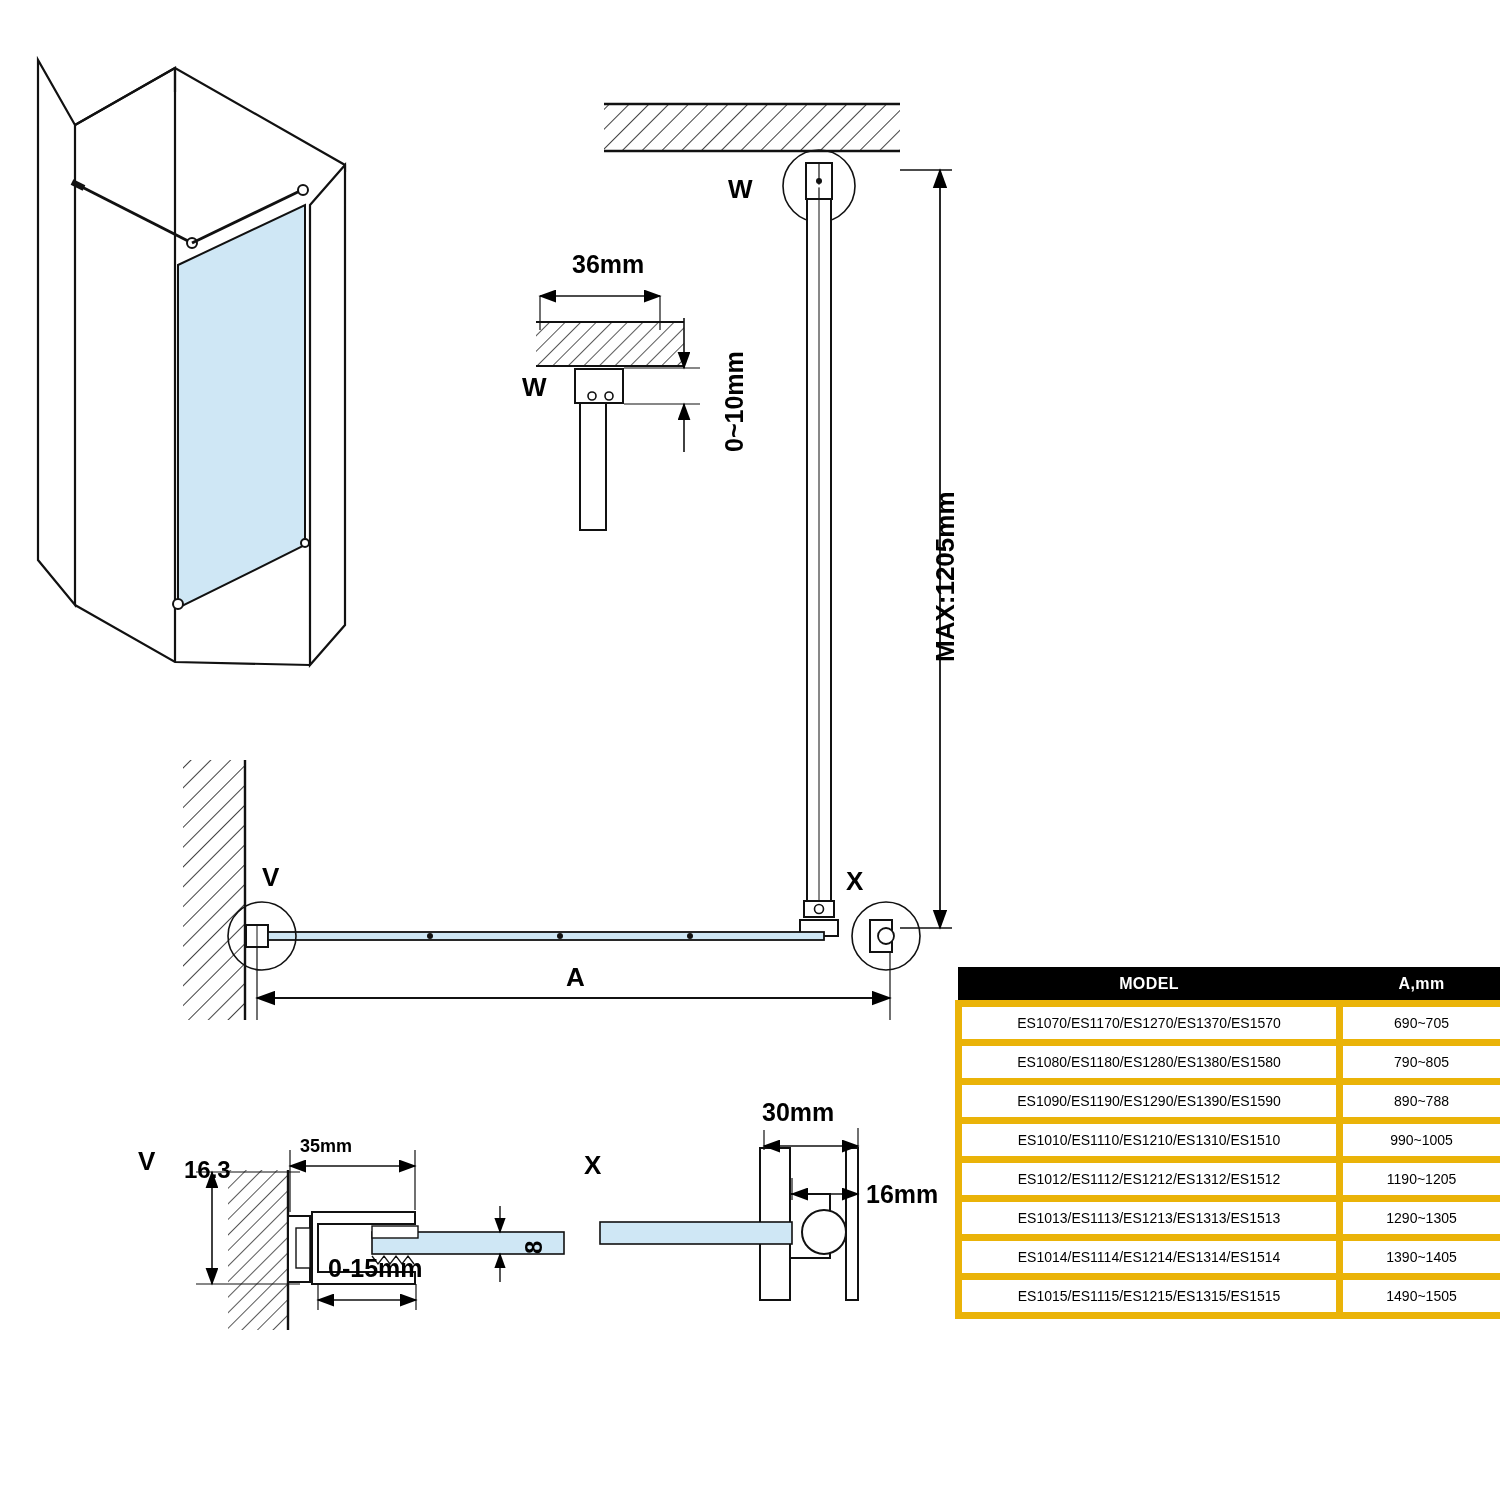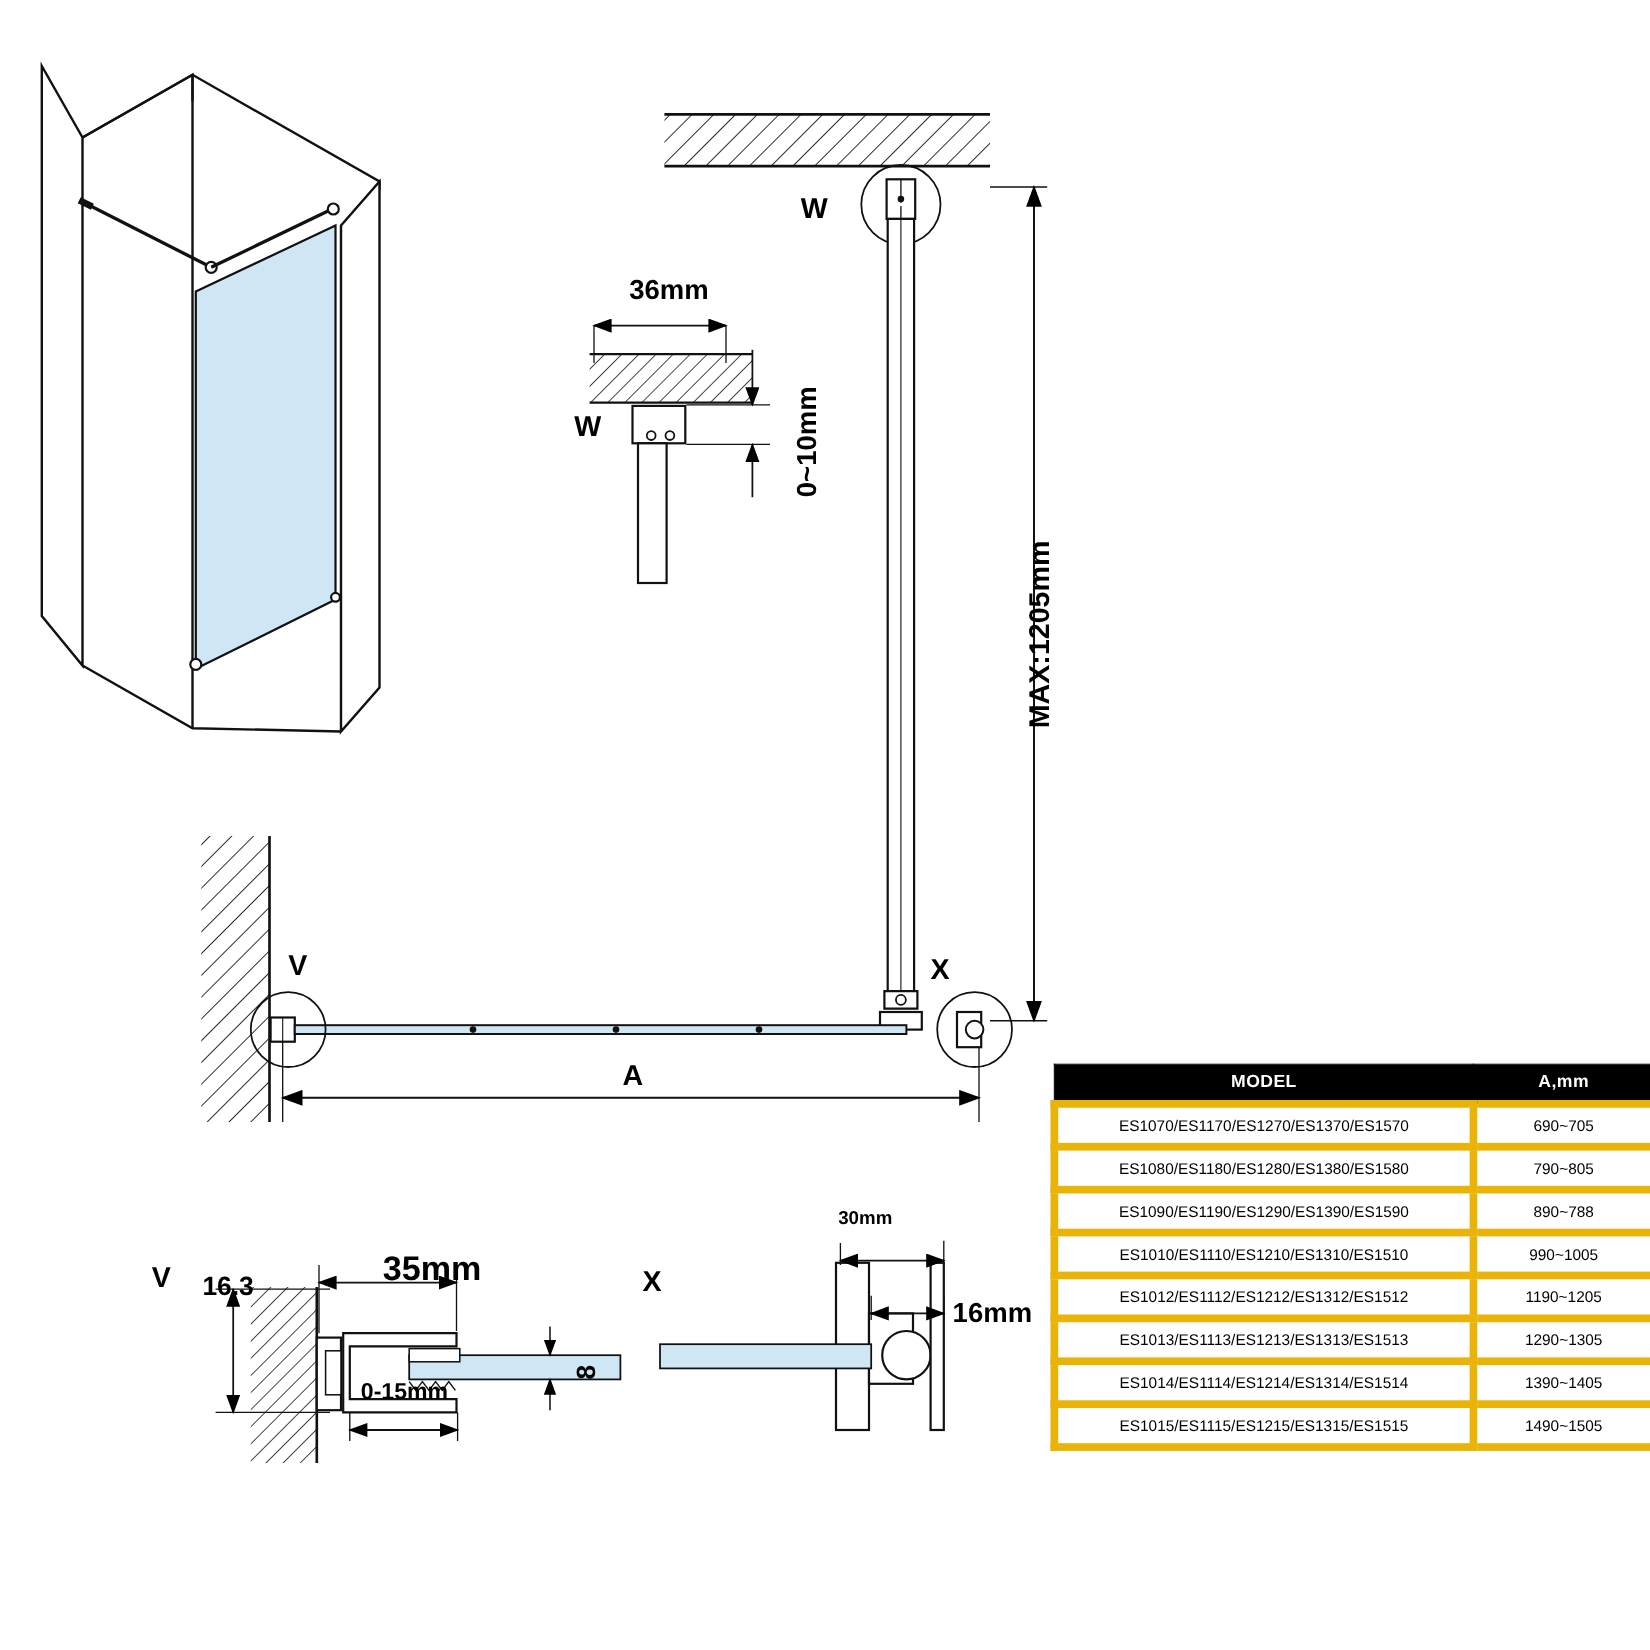--- a/index.html
+++ b/index.html
@@ -250,29 +250,29 @@
   <div class="lbl" style="left:262px; top:862px; font-size:26px;">V</div>
 
   <div class="lbl" style="left:846px; top:866px; font-size:26px;">X</div>
 
   <div class="lbl" style="left:566px; top:962px; font-size:26px;">A</div>
 
   <div class="lbl" style="left:138px; top:1146px; font-size:26px;">V</div>
 
   <div class="lbl" style="left:184px; top:1156px; font-size:24px;">16.3</div>
 
-  <div class="lbl" style="left:300px; top:1136px; font-size:31px;margin-left:48px;">35mm</div>
+  <div class="lbl" style="left:300px; top:1136px; font-size:18px;">35mm</div>
 
   <div class="lbl vert" style="left:520px; top:1254px; font-size:24px;">8</div>
 
-  <div class="lbl" style="left:328px; top:1254px; font-size:21px;">0-15mm</div>
+  <div class="lbl" style="left:328px; top:1254px; font-size:25px;">0-15mm</div>
 
   <div class="lbl" style="left:584px; top:1150px; font-size:26px;">X</div>
 
-  <div class="lbl" style="left:762px; top:1098px; font-size:17px;">30mm</div>
+  <div class="lbl" style="left:762px; top:1098px; font-size:25px;">30mm</div>
 
   <div class="lbl" style="left:866px; top:1180px; font-size:25px;">16mm</div>
 
   <table class="spec-table">
     <thead>
       <tr>
         <th class="model">MODEL</th>
         <th class="amm">A,mm</th>
       </tr>
     </thead>

